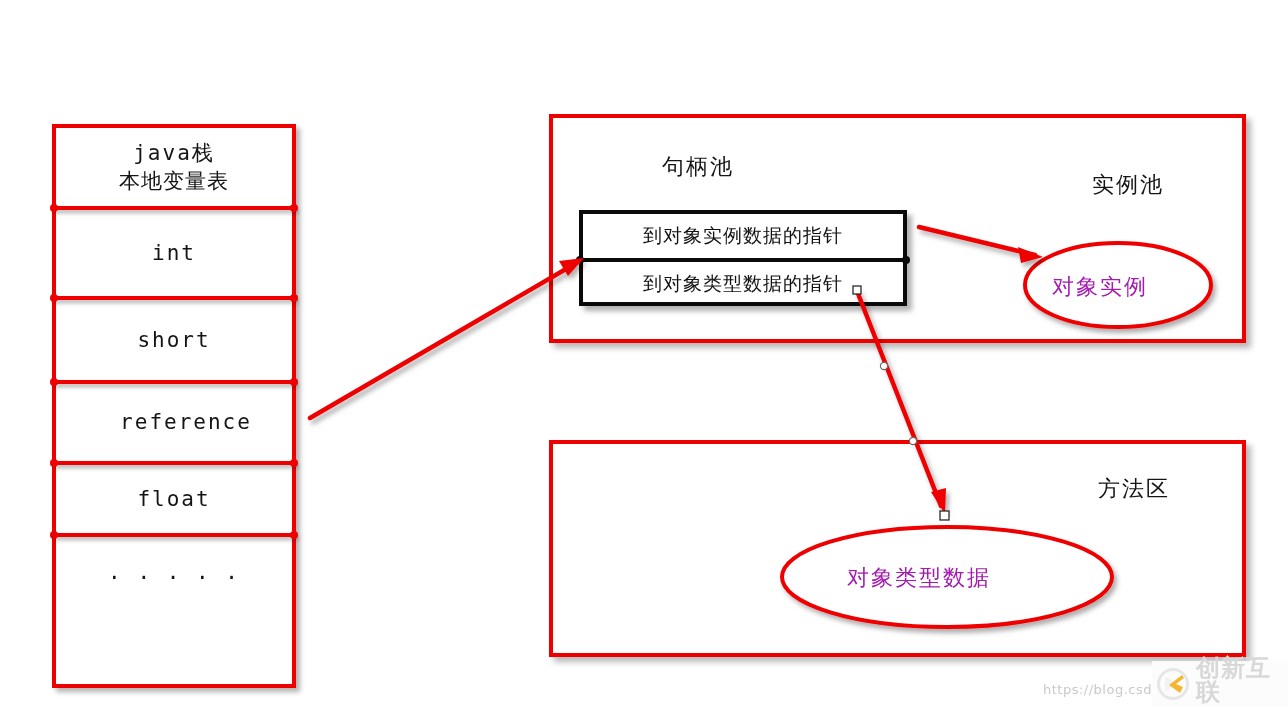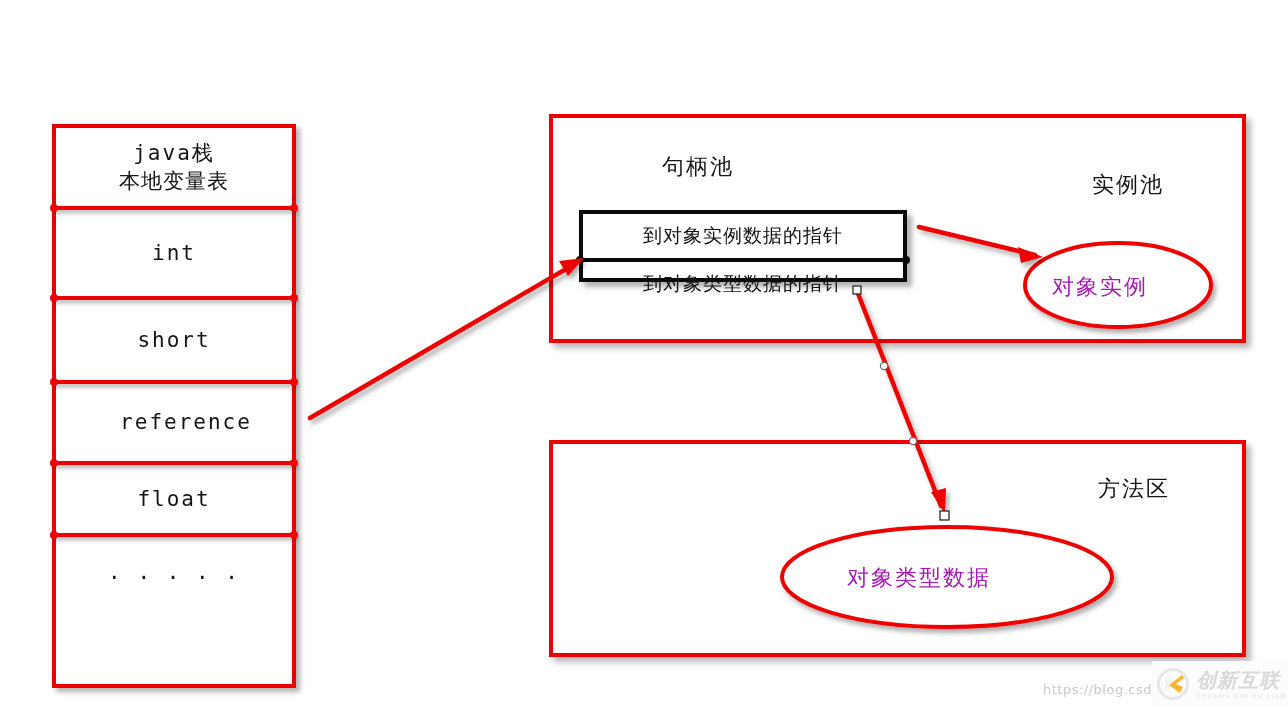--- a/index.html
+++ b/index.html
@@ -114,21 +114,21 @@
     font-size: 22px;
     letter-spacing: 2px;
     color: #151515;
   }
 
   
   #handle-box {
     left: 579px;
     top: 210px;
     width: 328px;
-    height: 72px;
+    height: 96px;
     border: 4px solid #0a0a0a;
     box-sizing: border-box;
     background: #ffffff;
     box-shadow: 5px 5px 5px rgba(0,0,0,0.30);
   }
   .handle-row {
     position: absolute;
     left: 0;
     width: 100%;
     height: 44px;
@@ -221,25 +221,24 @@
     margin-right: 6px;
     flex: 0 0 auto;
   }
   #watermark-logo .logo-text {
     display: flex;
     flex-direction: column;
     justify-content: center;
     line-height: 1;
   }
   #watermark-logo .logo-cn {
-    font-size: 20px;
+    font-size: 24px;
     font-weight: bold;
     color: #d8d8d8;
     letter-spacing: 1px;
-    font-style: italic;
   }
   #watermark-logo .logo-py {
     font-size: 6px;
     color: #e2e2e2;
     letter-spacing: 1.4px;
     margin-top: 3px;
   }
 </style>
 </head>
 <body>

